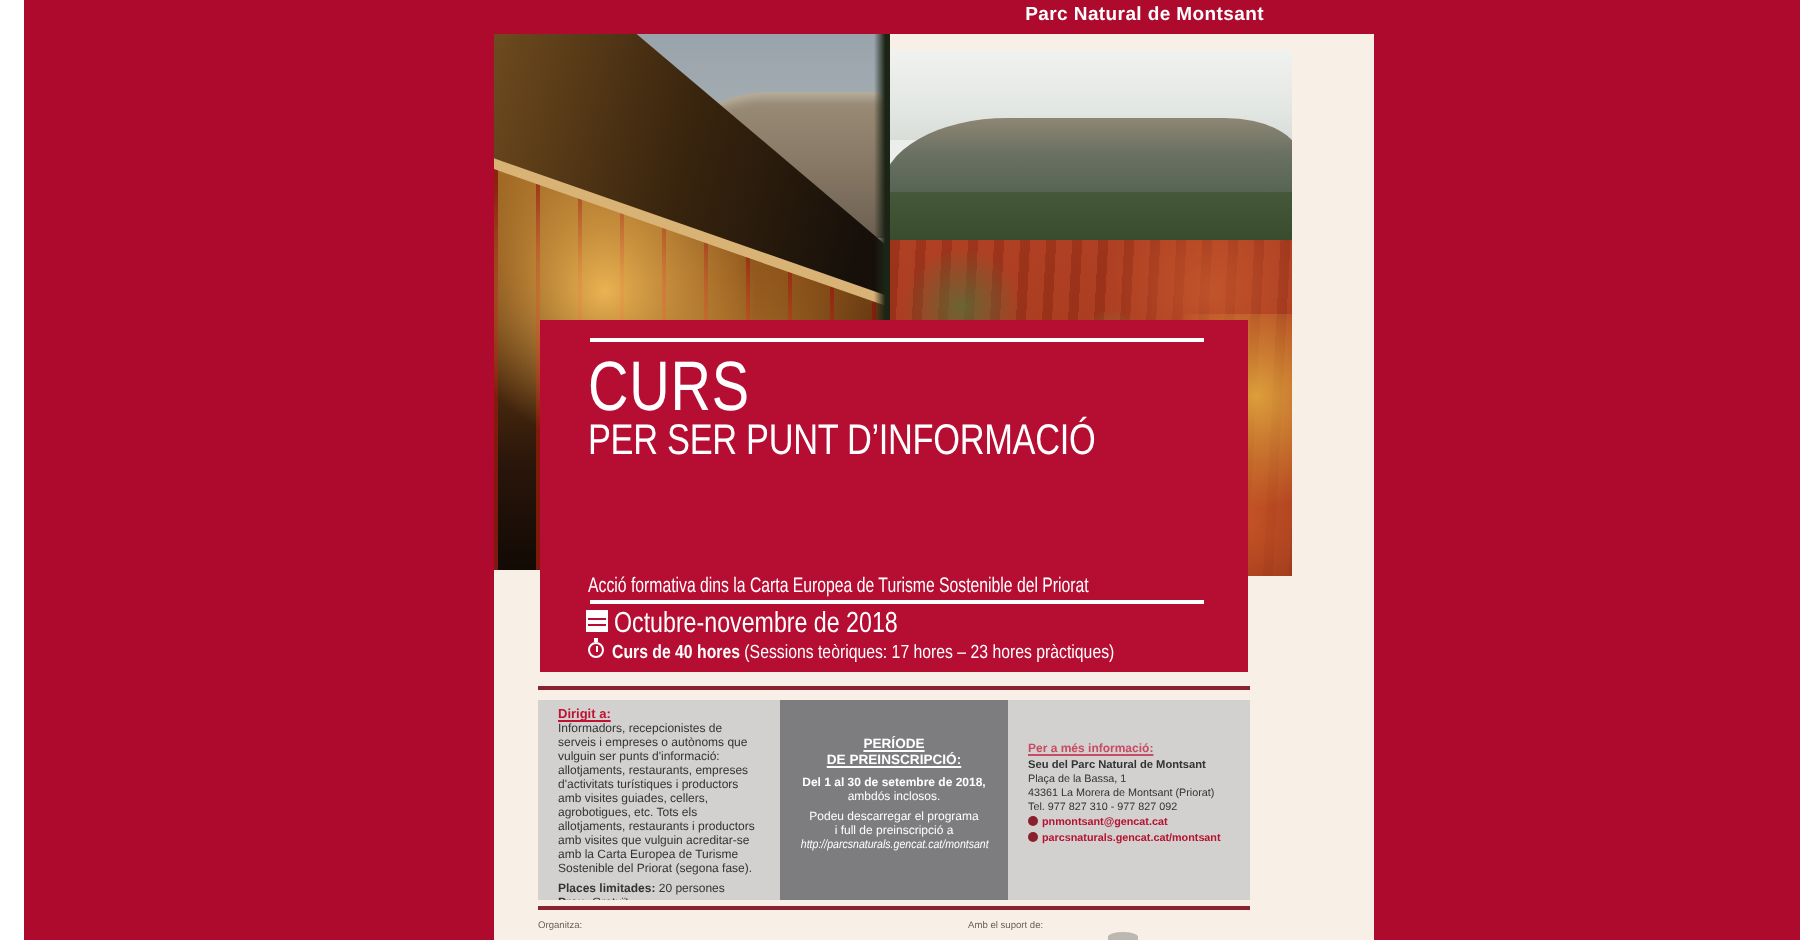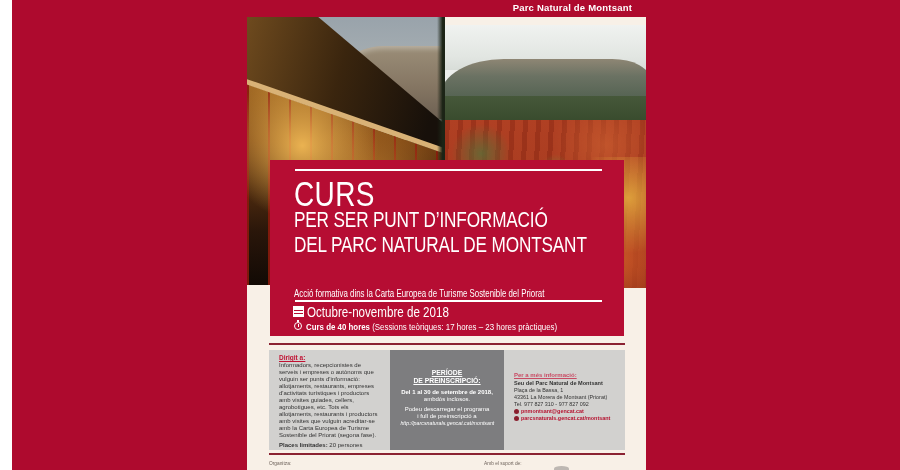--- a/index.html
+++ b/index.html
@@ -4,21 +4,21 @@
 <style>
   * { margin:0; padding:0; box-sizing:border-box; }
   html,body { width:900px; height:470px; }
   body { font-family:"Liberation Sans", sans-serif; }
 
   .page { position:relative; width:900px; height:470px; background:#AE0A2E; overflow:hidden;margin-left:12px; }
 
   .band-title { position:absolute; top:2px; right:280px; color:#ffffff; font-size:9.5px; font-weight:bold; letter-spacing:.2px; }
 
   
-  .poster { position:absolute; left:235px; top:17px; width:399px; height:453px; background:#F8F0E7; }
+  .poster { position:absolute; left:235px; top:17px; width:440px; height:453px; background:#F8F0E7; }
 
   
   .photo { position:absolute; overflow:hidden; }
   .photo-left { left:0; top:0; width:198px; height:268px; background:#241710; }
   .pl-sky { position:absolute; left:34%; top:0; right:0; height:46%;
             background:linear-gradient(180deg,#99a3ab 0%,#aeb5b6 60%,#b8bdbc 100%); }
   .pl-cliff { position:absolute; left:42%; top:11%; right:-2%; height:27%;
               background:linear-gradient(180deg,#9b8e78 0%,#857663 55%,#6d6052 100%);
               border-radius:45% 8% 0 12% / 70% 25% 0 18%;
               box-shadow:inset 0 3px 5px rgba(255,255,255,.3); }
@@ -132,21 +132,20 @@
       <div class="pr-forest"></div>
       <div class="pr-vines"></div>
       <div class="pr-splash"></div>
     </div>
 
     <div class="title-block">
       <div class="rule rule1"></div>
       <div class="curs"><span class="cond">CURS</span></div>
       <div class="titles">
         <div><span class="cond">PER SER PUNT D’INFORMACIÓ</span></div>
-        <div><span class="cond">DEL PARC NATURAL DE MONTSANT</span></div>
       </div>
       <div class="subtitle"><span class="cond75">Acció formativa dins la Carta Europea de Turisme Sostenible del Priorat</span></div>
       <div class="rule rule2"></div>
       <div class="daterow"><span class="cal-icon"></span><span class="cond">Octubre-novembre de 2018</span></div>
       <div class="hoursrow"><span class="clock-icon"></span><span class="cond83"><b>Curs de 40 hores</b><span> (Sessions teòriques: 17 hores – 23 hores pràctiques)</span></span></div>
     </div>
 
     <div class="hr hr-top"></div>
 
     <div class="info">

